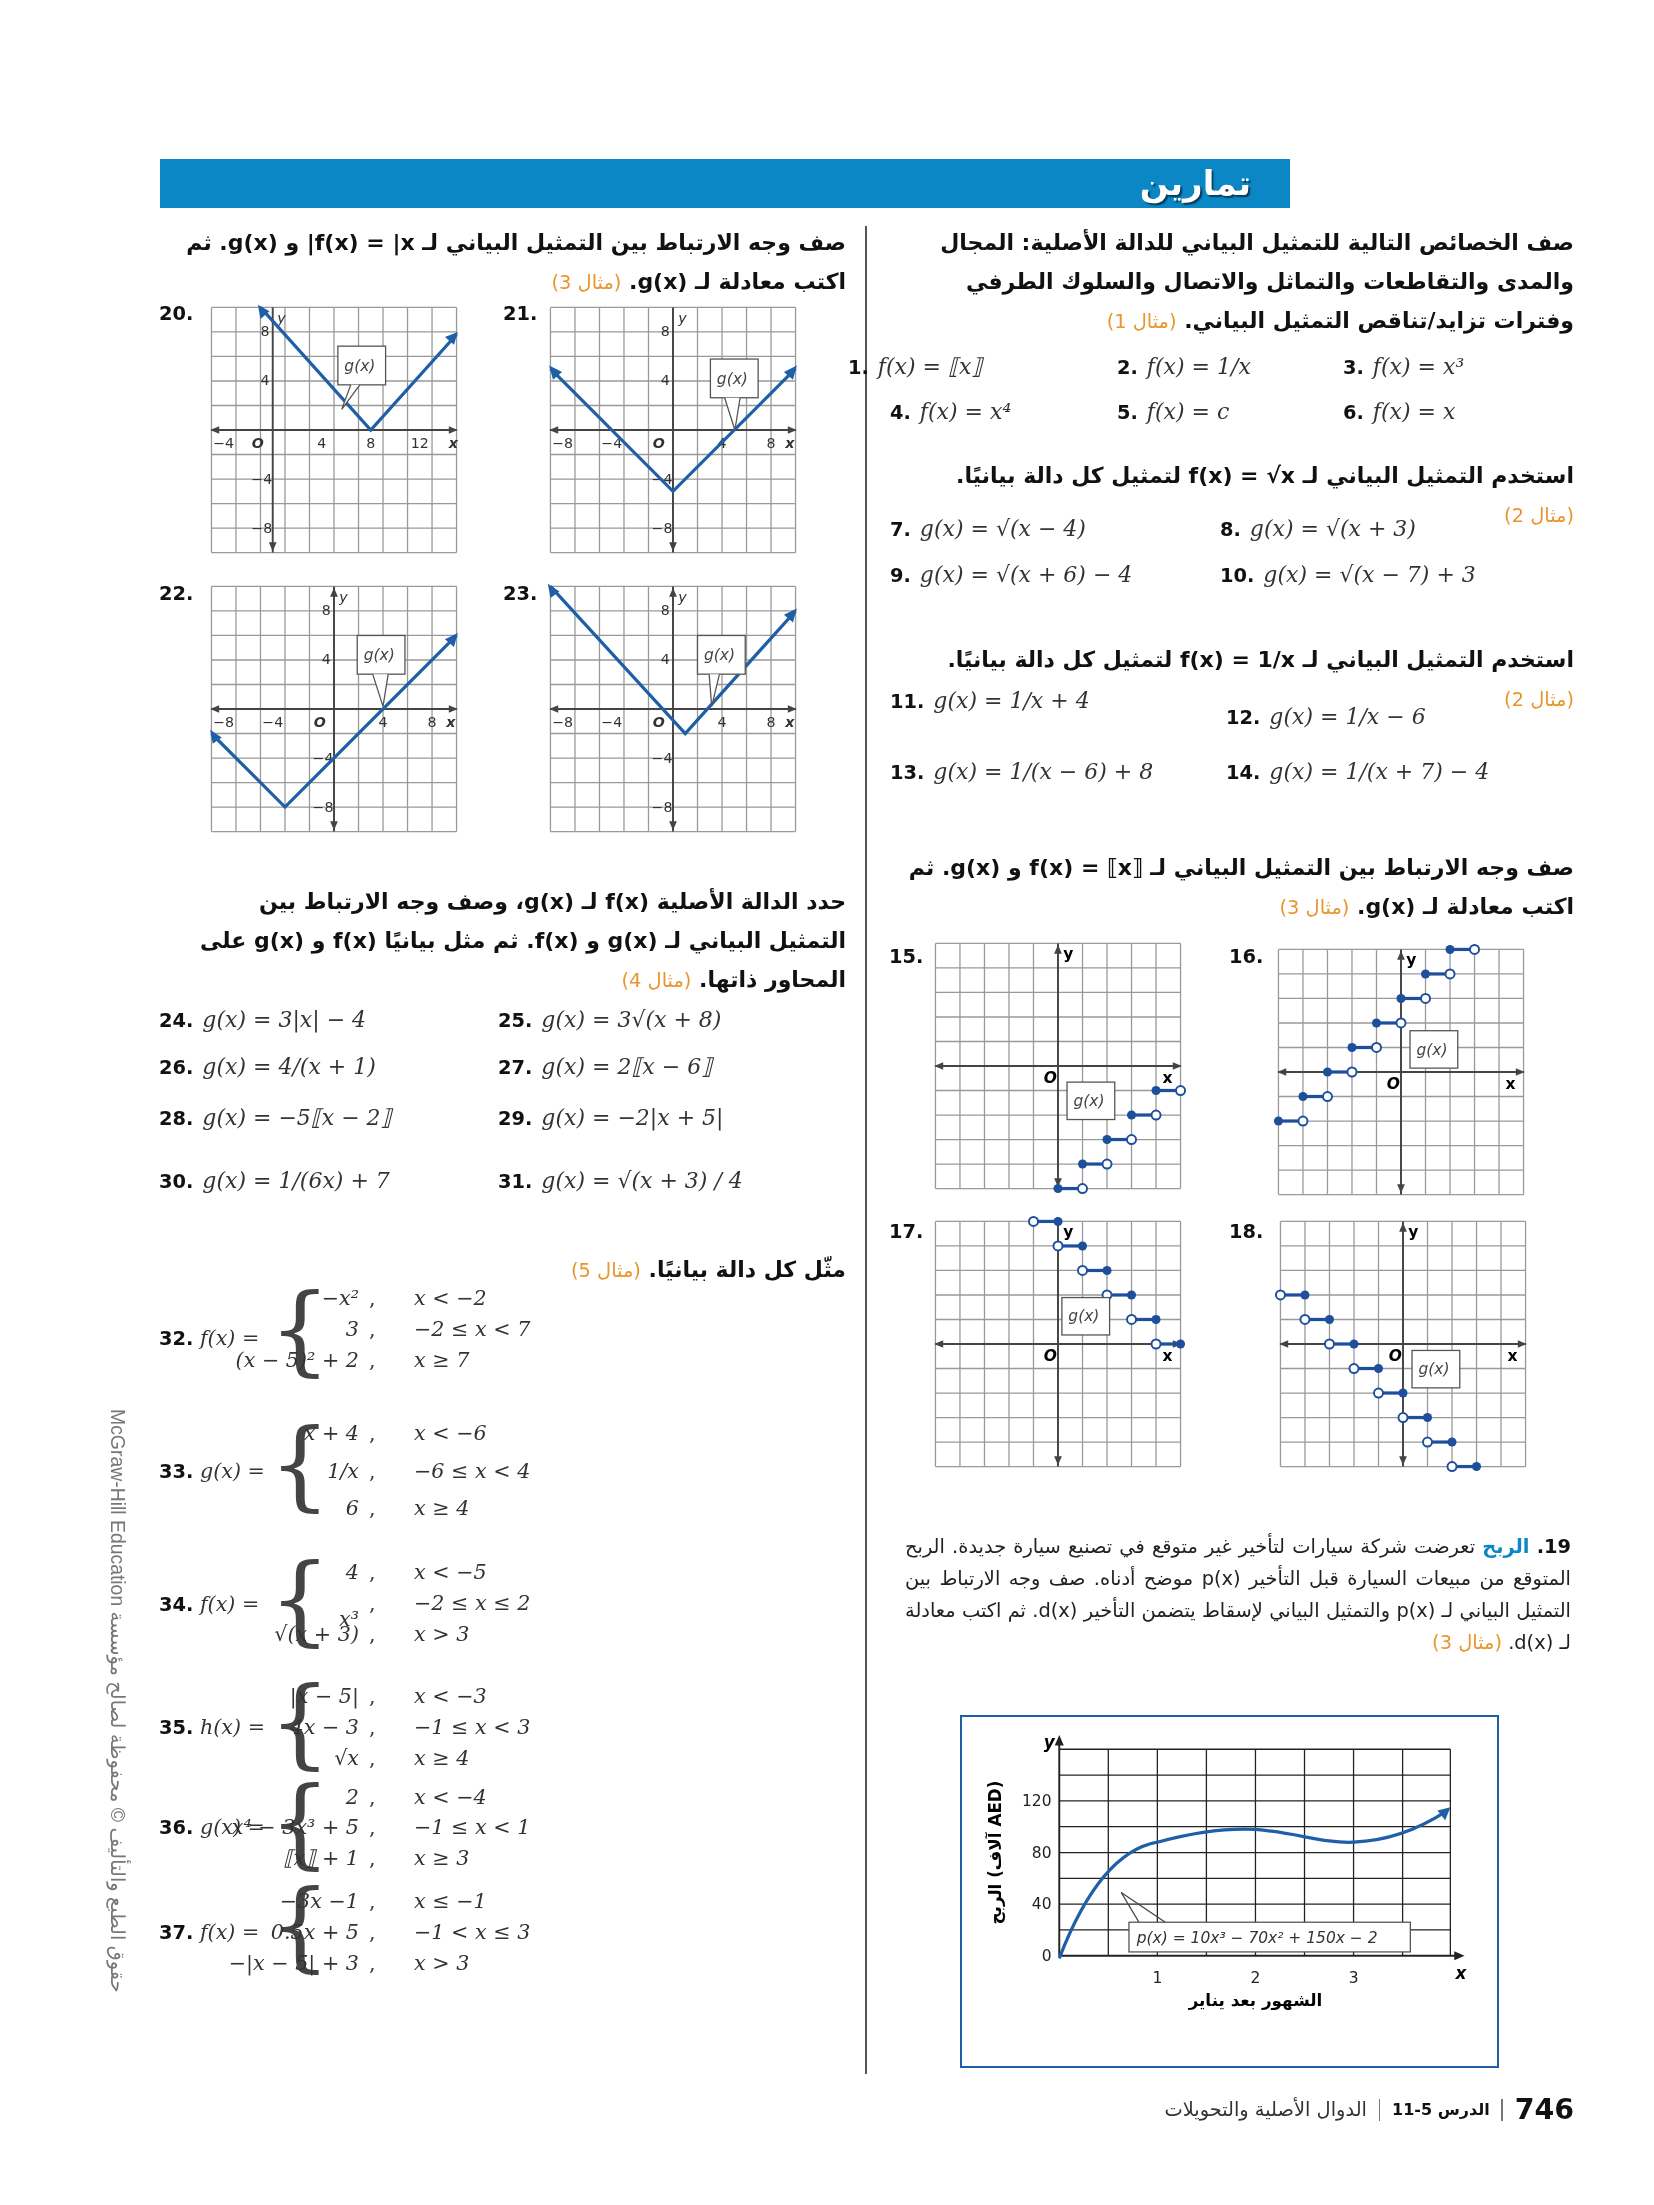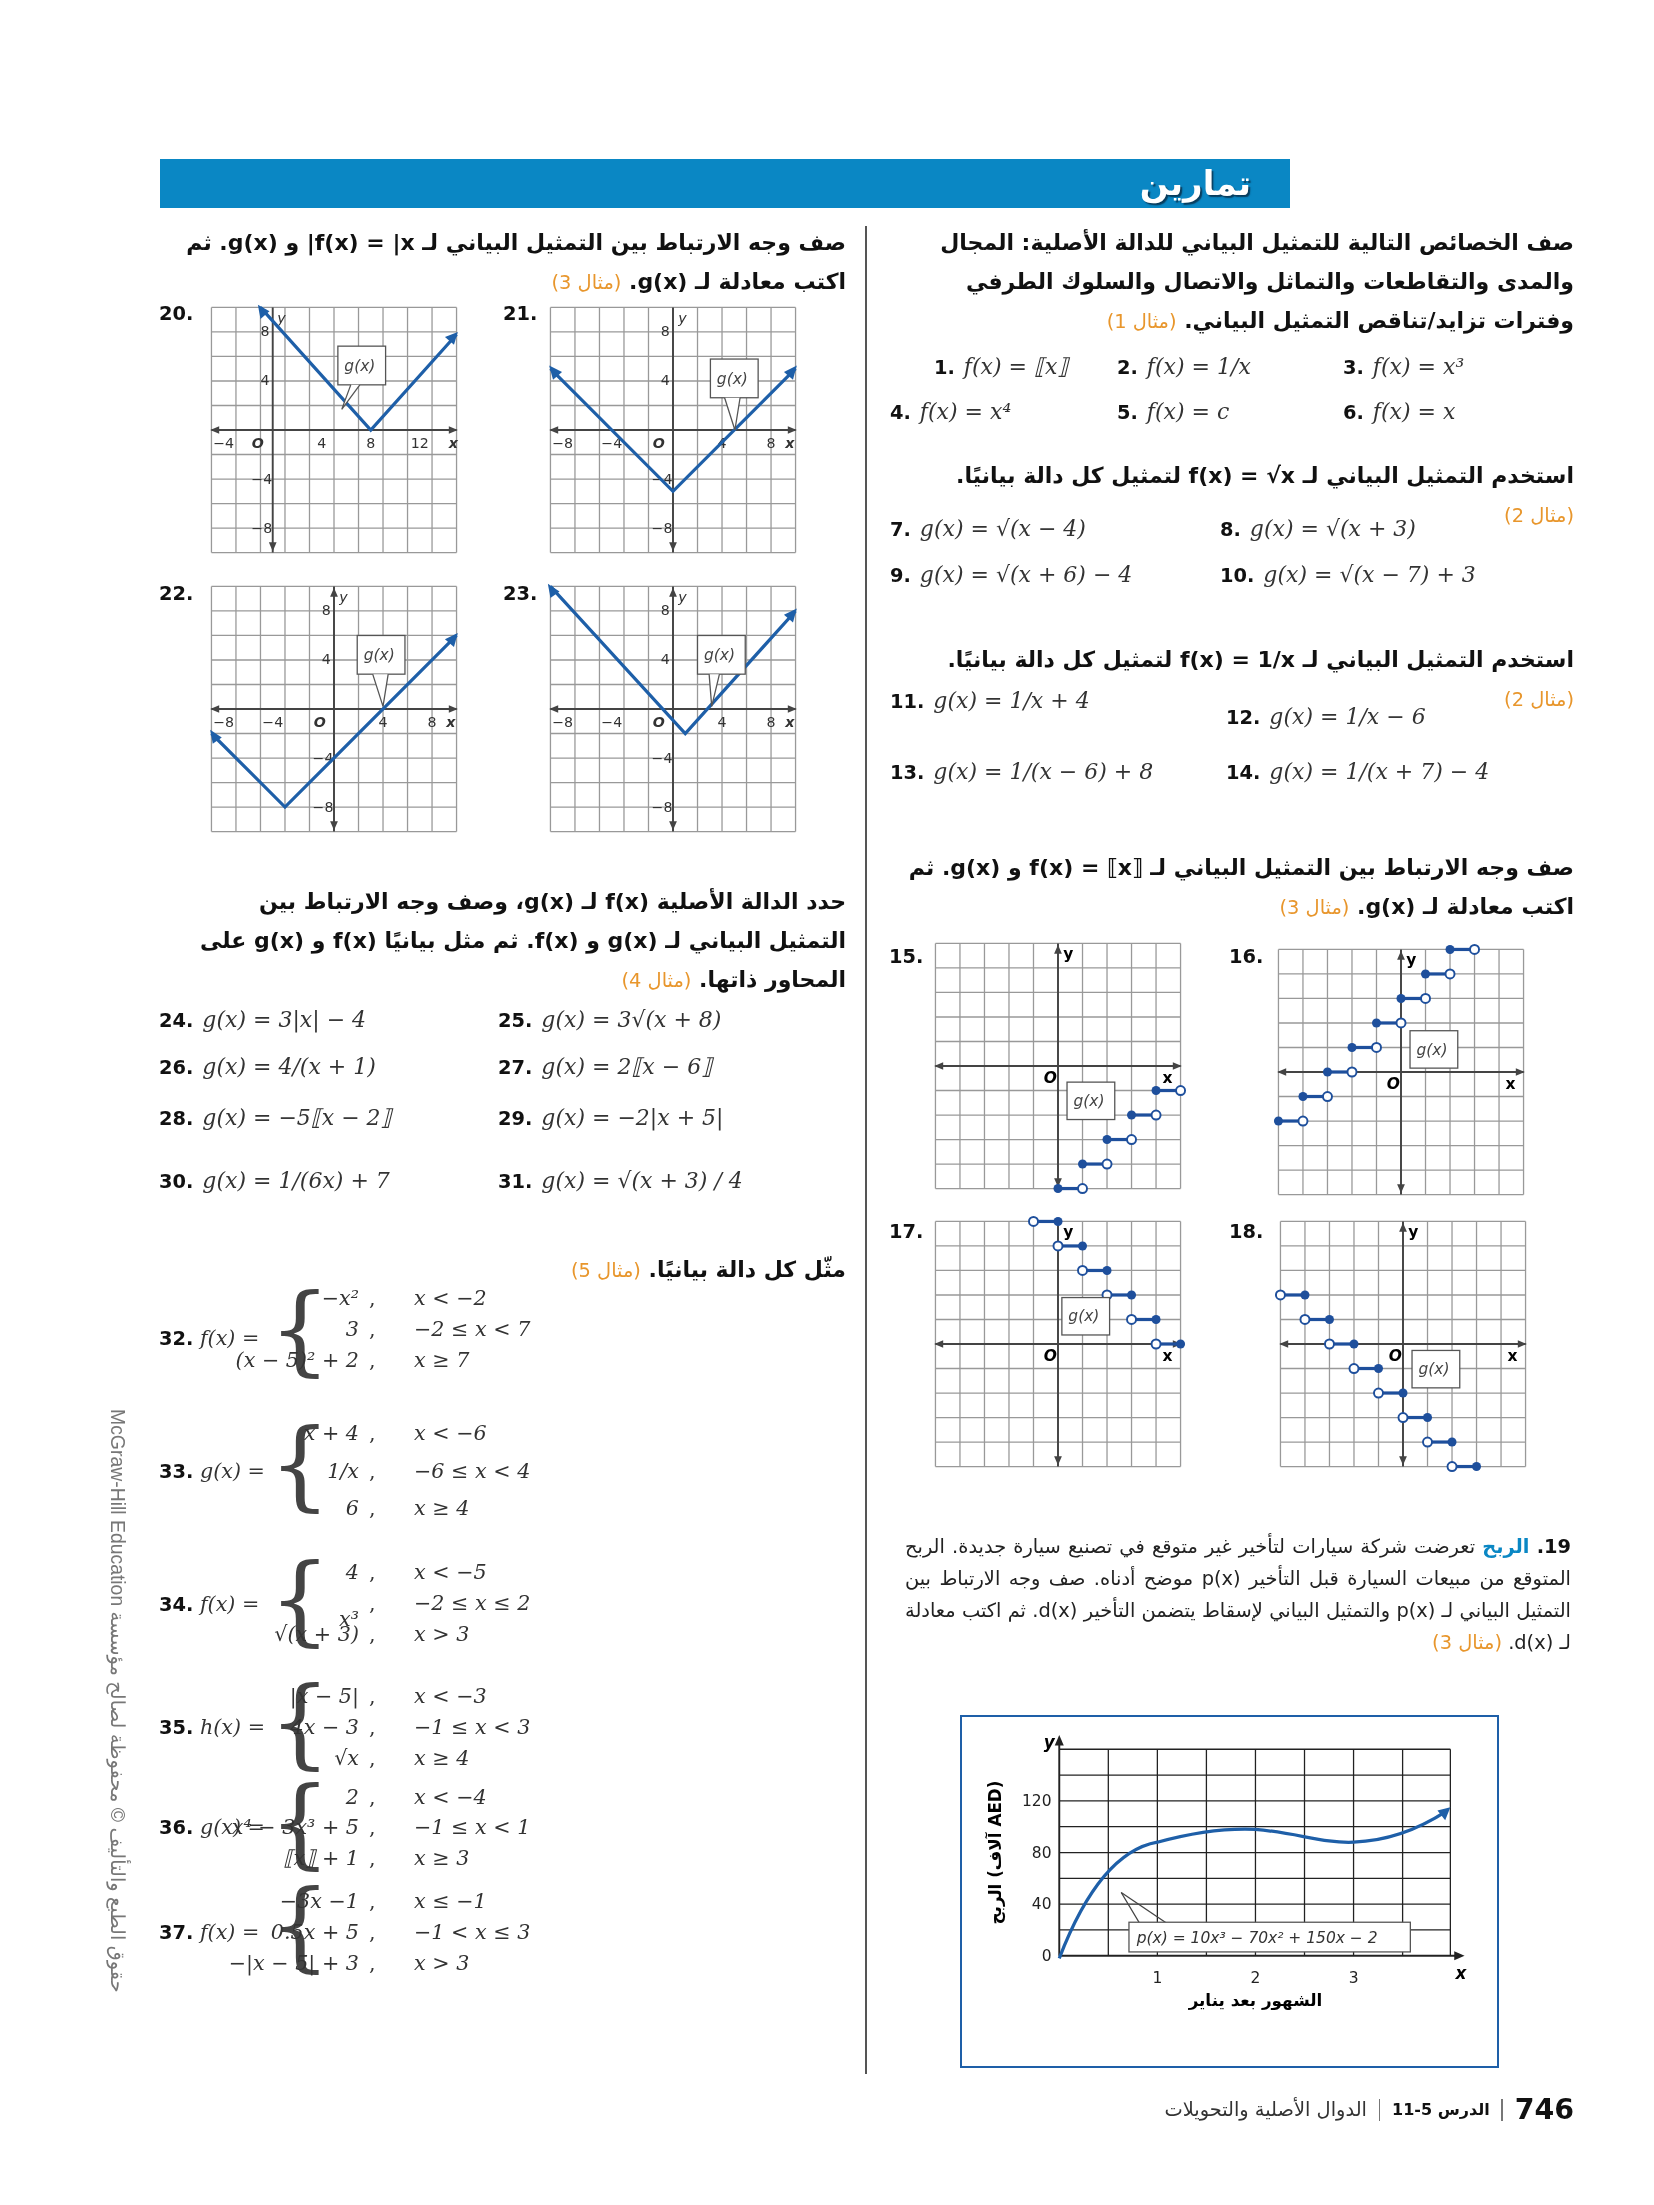--- a/index.html
+++ b/index.html
@@ -50,21 +50,21 @@
 <div class="banner">
   <div class="banner-title">تمارين</div>
 </div>
 
 <div class="divider"></div>
 
 <div class="instr" style="left:905px; top:223px; width:669px;">
   <span>صف الخصائص التالية للتمثيل البياني للدالة الأصلية: المجال والمدى والتقاطعات والتماثل والاتصال والسلوك الطرفي وفترات تزايد/تناقص التمثيل البياني.</span>
   <span class="example">(مثال 1)</span>
 </div>
-<div class="ex" style="left:934px; top:354px;"><span class="num">1.</span><i>f(x) = ⟦x⟧</i></div>
+<div class="ex" style="left:848px; top:354px;"><span class="num">1.</span><i>f(x) = ⟦x⟧</i></div>
 <div class="ex" style="left:1117px; top:354px;"><span class="num">2.</span><i>f(x) = 1/x</i></div>
 <div class="ex" style="left:1343px; top:354px;"><span class="num">3.</span><i>f(x) = x³</i></div>
 <div class="ex" style="left:890px; top:399px;"><span class="num">4.</span><i>f(x) = x⁴</i></div>
 <div class="ex" style="left:1117px; top:399px;"><span class="num">5.</span><i>f(x) = c</i></div>
 <div class="ex" style="left:1343px; top:399px;"><span class="num">6.</span><i>f(x) = x</i></div>
 
 <div class="instr" style="left:905px; top:456px; width:669px;">
   <span>استخدم التمثيل البياني لـ f(x) = √x لتمثيل كل دالة بيانيًا.</span>
   <span class="example">(مثال 2)</span>
 </div>

